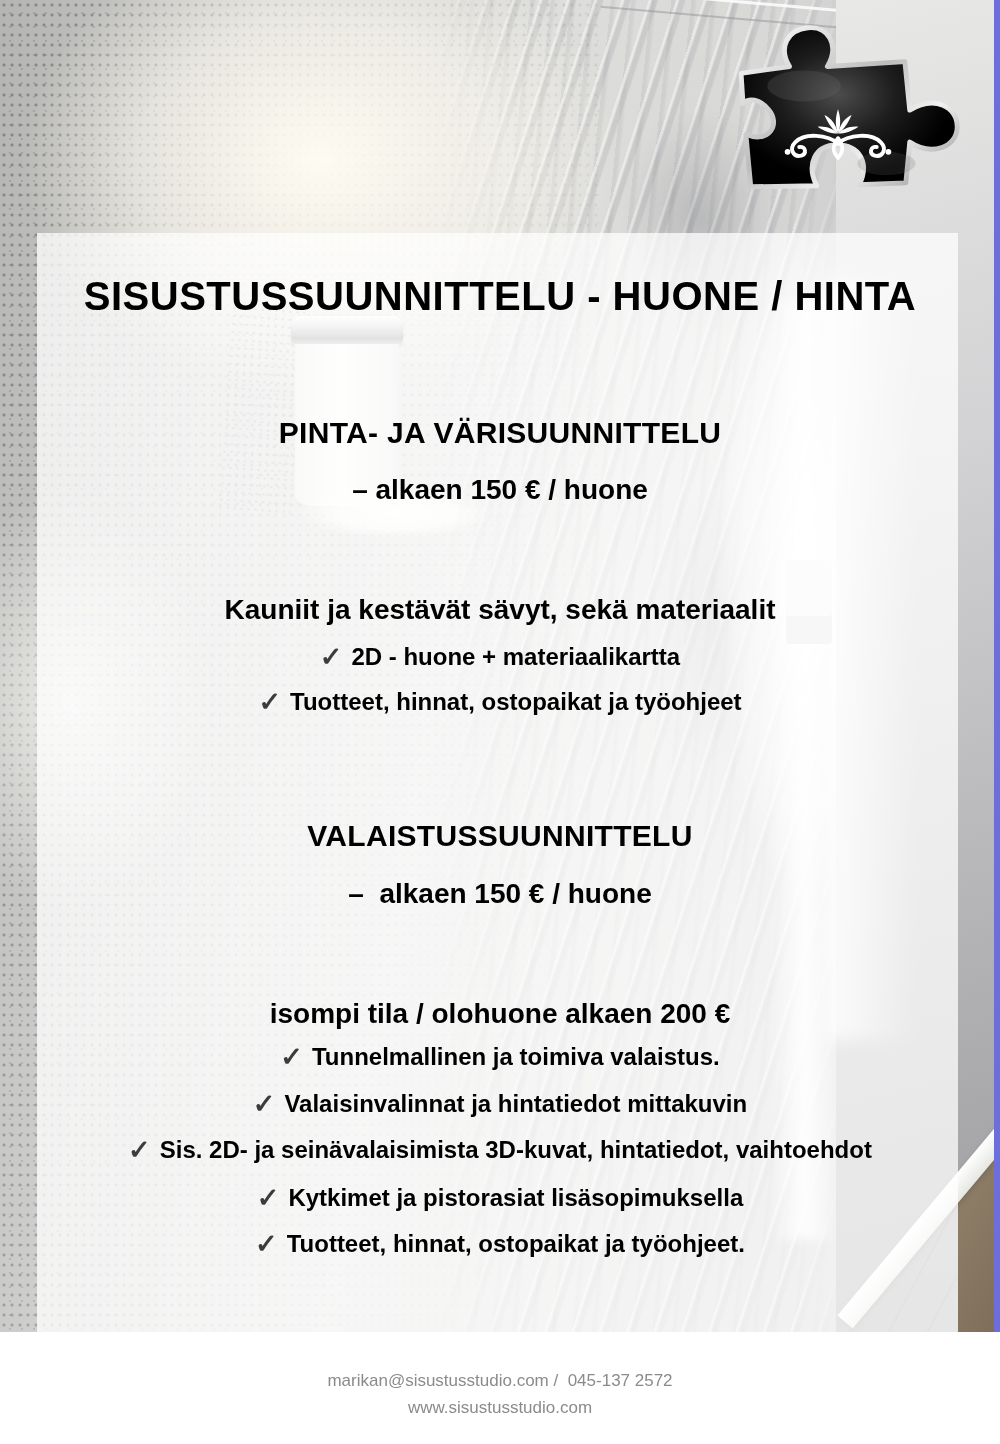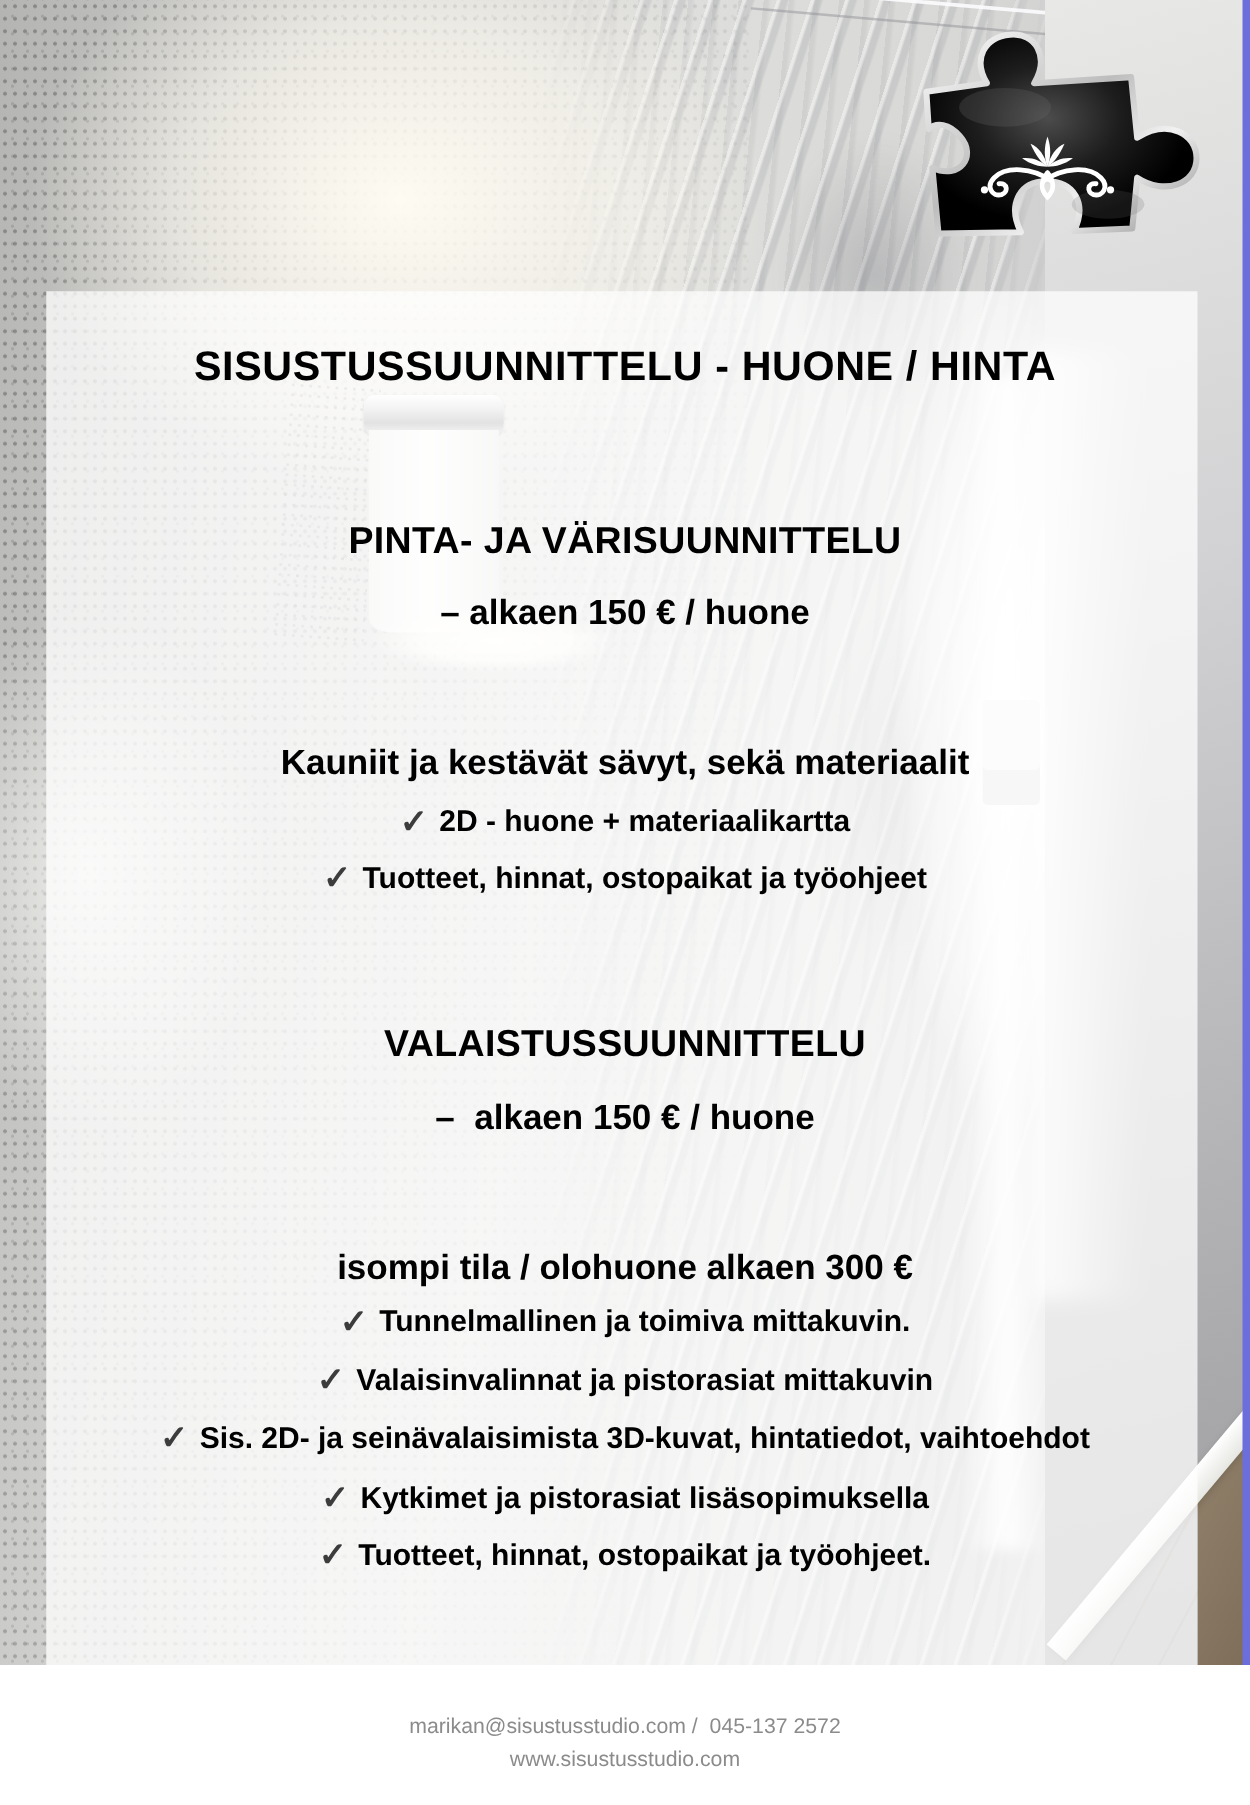--- a/index.html
+++ b/index.html
@@ -66,21 +66,21 @@
 
   
   .overlay-panel{position:absolute;left:37px;top:233px;width:921px;height:1099px;
         background:rgba(255,255,255,.74);}
 
   
   .logo{position:absolute;left:712px;top:16px;width:252px;height:198px;}
 
   
   .txt{position:absolute;left:40px;width:920px;text-align:center;color:#000;font-weight:bold;}
-  .title{top:274px;font-size:33px;letter-spacing:.5px;}
+  .title{top:274px;font-size:40px;letter-spacing:.5px;}
   .h2{font-size:30px;letter-spacing:.3px;}
   .price{font-size:28px;white-space:pre;}
   .body-line{font-size:28px;}
   .check-row{font-size:24px;}
   .check{color:#3c3c3c;font-weight:bold;font-size:27px;margin-right:9px;vertical-align:-1px;}
   .t-pinta{top:416px;} .t-price1{top:474px;}
   .t-intro1{top:594px;} .t-i1{top:641px;} .t-i2{top:686px;}
   .t-valo{top:819px;} .t-price2{top:878px;}
   .t-intro2{top:998px;} .t-v1{top:1041px;} .t-v2{top:1088px;} .t-v3{top:1134px;} .t-v4{top:1182px;} .t-v5{top:1228px;}
 
@@ -161,23 +161,23 @@
   <div class="txt title">SISUSTUSSUUNNITTELU - HUONE / HINTA</div>
 
   <div class="txt h2 t-pinta">PINTA- JA VÄRISUUNNITTELU</div>
   <div class="txt price t-price1">– alkaen 150 € / huone</div>
   <div class="txt body-line t-intro1">Kauniit ja kestävät sävyt, sekä materiaalit</div>
   <div class="txt check-row t-i1"><span class="check">✓</span><span>2D - huone + materiaalikartta</span></div>
   <div class="txt check-row t-i2"><span class="check">✓</span><span>Tuotteet, hinnat, ostopaikat ja työohjeet</span></div>
 
   <div class="txt h2 t-valo">VALAISTUSSUUNNITTELU</div>
   <div class="txt price t-price2">–  alkaen 150 € / huone</div>
-  <div class="txt body-line t-intro2">isompi tila / olohuone alkaen 300 €</div>
-  <div class="txt check-row t-v1"><span class="check">✓</span><span>Tunnelmallinen ja toimiva mittakuvin.</span></div>
-  <div class="txt check-row t-v2"><span class="check">✓</span><span>Valaisinvalinnat ja pistorasiat mittakuvin</span></div>
+  <div class="txt body-line t-intro2">isompi tila / olohuone alkaen 200 €</div>
+  <div class="txt check-row t-v1"><span class="check">✓</span><span>Tunnelmallinen ja toimiva valaistus.</span></div>
+  <div class="txt check-row t-v2"><span class="check">✓</span><span>Valaisinvalinnat ja hintatiedot mittakuvin</span></div>
   <div class="txt check-row t-v3"><span class="check">✓</span><span>Sis. 2D- ja seinävalaisimista 3D-kuvat, hintatiedot, vaihtoehdot</span></div>
   <div class="txt check-row t-v4"><span class="check">✓</span><span>Kytkimet ja pistorasiat lisäsopimuksella</span></div>
   <div class="txt check-row t-v5"><span class="check">✓</span><span>Tuotteet, hinnat, ostopaikat ja työohjeet.</span></div>
 
   <div class="footer-line f1">marikan@sisustusstudio.com /  045-137 2572</div>
   <div class="footer-line f2">www.sisustusstudio.com</div>
 
 </div>
 
 </body></html>

